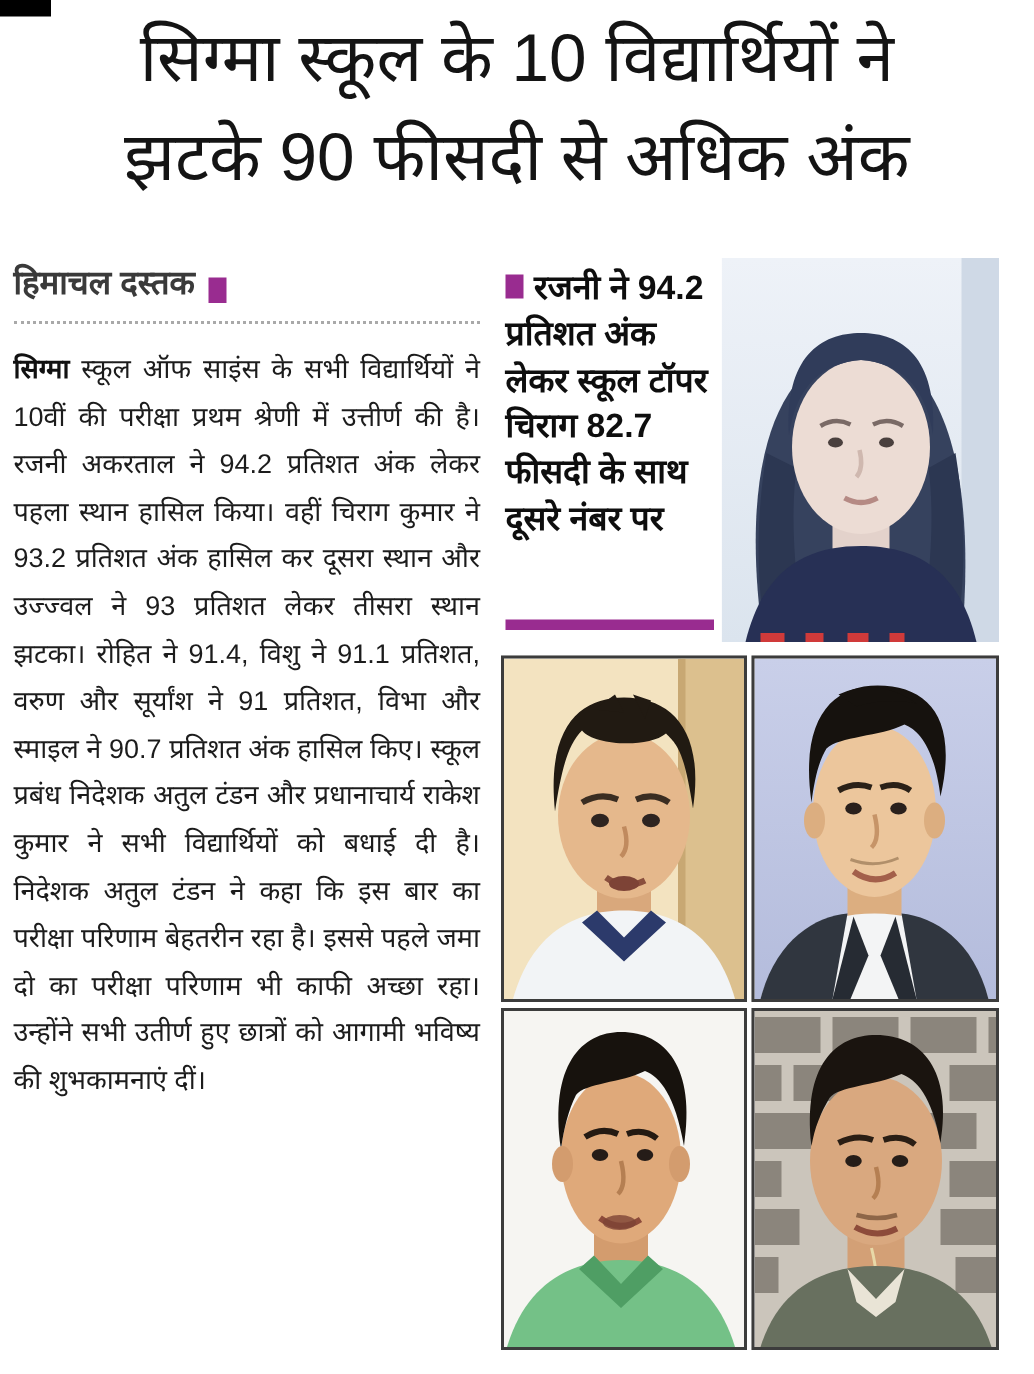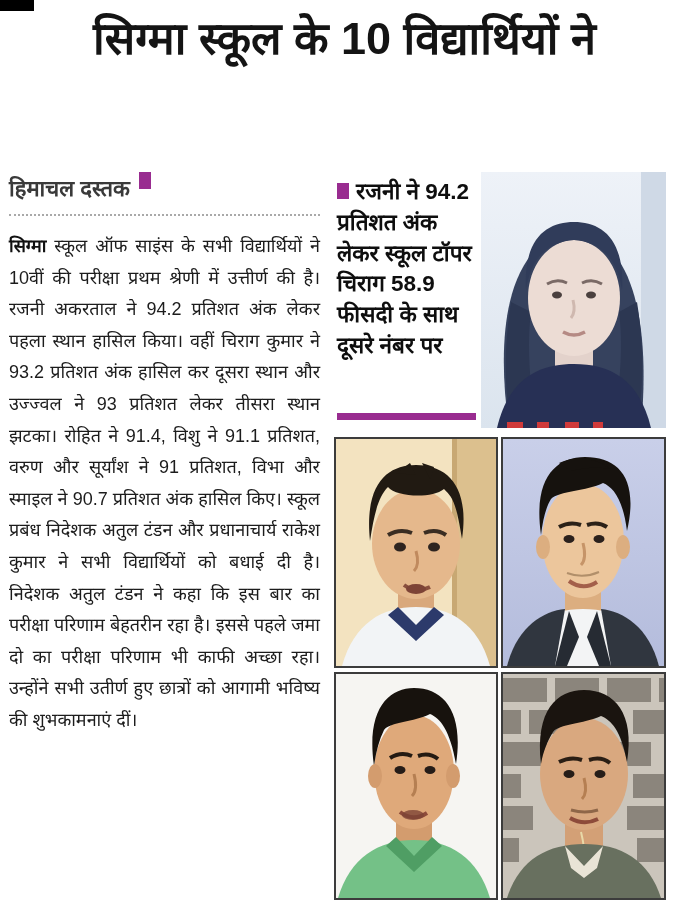--- a/index.html
+++ b/index.html
@@ -5,28 +5,28 @@
   html,body { margin:0; padding:0; background:#ffffff; }
   .page {
     position:relative; width:689px; height:916px; background:#ffffff;
     font-family:"Liberation Sans","DejaVu Sans",sans-serif; overflow:hidden;
   }
   .corner-mark { position:absolute; left:0; top:0; width:34px; height:11px; background:#000; }
 
   
   .headline {
     position:absolute; left:0; right:0; top:6px; text-align:center;
-    font-weight:700; font-size:45px; line-height:66px; color:#141414;
+    font-weight:400; font-size:45px; line-height:66px; color:#141414;
     letter-spacing:0px;
   }
 
   
   .left-col { position:absolute; left:9px; top:172px; width:311px; }
   .byline {
-    display:flex; align-items:flex-start; gap:9px;
+    display:flex; align-items:flex-end; gap:9px;
     font-size:22px; font-weight:bold; color:#3a3a3a;
     padding-bottom:12px; border-bottom:2px dotted #a9a9a9;
   }
   .byline-square { width:12px; height:17px; background:#992c90; flex:0 0 auto; }
   .body-text {
     margin-top:15px; font-size:18px; line-height:31.6px;
     text-align:justify; color:#1c1c1c;
   }
   .lead-word { font-weight:bold; color:#111; }
 
@@ -48,32 +48,33 @@
 </style>
 </head>
 <body>
 
 <div class="page">
 
   <div class="corner-mark"></div>
 
   <div class="headline">
     <div>सिग्मा स्कूल के 10 विद्यार्थियों ने</div>
+    <div>झटके 90 फीसदी से अधिक अंक</div>
   </div>
 
   <div class="left-col">
     <div class="byline">
       <span>हिमाचल दस्तक</span>
       <span class="byline-square"></span>
     </div>
     <div class="body-text"><span class="lead-word">सिग्मा</span><span> स्कूल ऑफ साइंस के सभी विद्यार्थियों ने 10वीं की परीक्षा प्रथम श्रेणी में उत्तीर्ण की है। रजनी अकरताल ने 94.2 प्रतिशत अंक लेकर पहला स्थान हासिल किया। वहीं चिराग कुमार ने 93.2 प्रतिशत अंक हासिल कर दूसरा स्थान और उज्ज्वल ने 93 प्रतिशत लेकर तीसरा स्थान झटका। रोहित ने 91.4, विशु ने 91.1 प्रतिशत, वरुण और सूर्यांश ने 91 प्रतिशत, विभा और स्माइल ने 90.7 प्रतिशत अंक हासिल किए। स्कूल प्रबंध निदेशक अतुल टंडन और प्रधानाचार्य राकेश कुमार ने सभी विद्यार्थियों को बधाई दी है। निदेशक अतुल टंडन ने कहा कि इस बार का परीक्षा परिणाम बेहतरीन रहा है। इससे पहले जमा दो का परीक्षा परिणाम भी काफी अच्छा रहा। उन्होंने सभी उतीर्ण हुए छात्रों को आगामी भविष्य की शुभकामनाएं दीं।</span></div>
   </div>
 
   <div class="caption-block">
-    <div class="caption-text"><span class="caption-square"></span><span>रजनी ने 94.2 प्रतिशत अंक लेकर स्कूल टॉपर चिराग 58.9 फीसदी के साथ दूसरे नंबर पर</span></div>
+    <div class="caption-text"><span class="caption-square"></span><span>रजनी ने 94.2 प्रतिशत अंक लेकर स्कूल टॉपर चिराग 82.7 फीसदी के साथ दूसरे नंबर पर</span></div>
   </div>
   <div class="caption-rule"></div>
 
   <div class="photo photo-girl">
     <svg viewBox="0 0 185 256" preserveAspectRatio="none">
       <defs>
         <linearGradient id="gbg" x1="0" y1="0" x2="0" y2="1">
           <stop offset="0" stop-color="#eef2f8"></stop>
             <stop offset="1" stop-color="#dbe4ee"></stop>
         </linearGradient>

